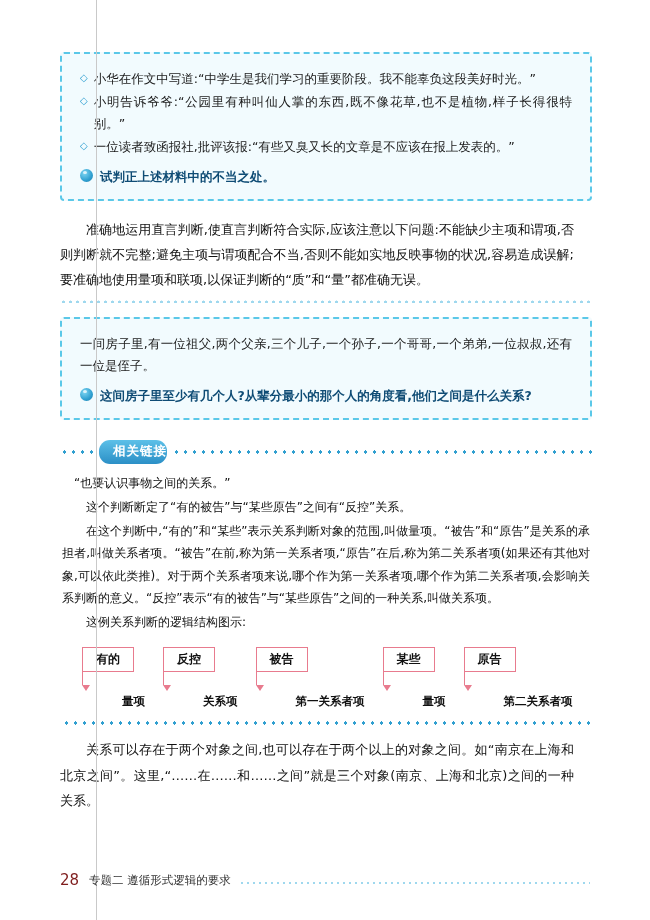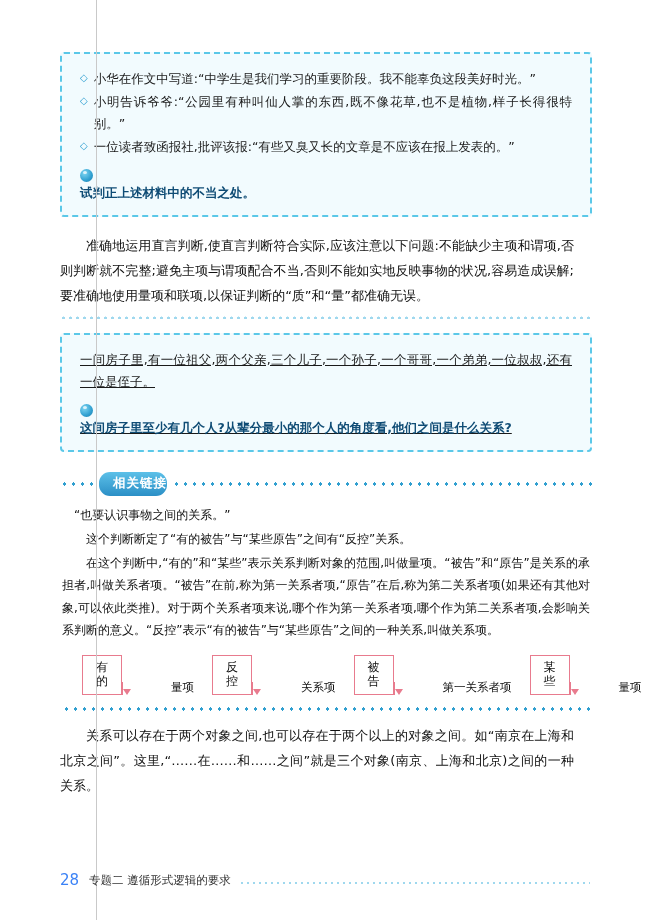--- a/index.html
+++ b/index.html
@@ -36,21 +36,20 @@
   
   .example-box {
     border: 2px dashed #5bc8e8;
     border-radius: 4px;
     background: #f2fbfe;
     padding: 14px 18px 12px 18px;
     margin-bottom: 16px;
   }
   .example-box.second {
     margin-top: 14px;
-    text-decoration: underline;
   }
   .ex-line {
     display: flex;
     align-items: flex-start;
     font-size: 12.5px;
     line-height: 1.75;
     color: #1a1a1a;
     margin-bottom: 1px;
   }
   .diamond {
@@ -65,21 +64,20 @@
     text-align: justify;
   }
   .task-line {
     display: flex;
     align-items: flex-start;
     margin-top: 8px;
     font-size: 12.5px;
     line-height: 1.7;
     font-weight: bold;
     color: #0f4c75;
-    flex-direction: column;
   }
   .task-bullet {
     flex: 0 0 auto;
     width: 13px;
     height: 13px;
     border-radius: 50%;
     background: radial-gradient(circle at 35% 32%, #7fd6f2 0%, #2f9fd0 60%, #1d7ca8 100%);
     margin-right: 7px;
     margin-top: 3px;
     position: relative;
@@ -182,21 +180,23 @@
   .diagram {
     margin: 14px 0 2px 0;
     padding-left: 20px;
   }
   .diagram-row {
     display: flex;
     gap: 18px;
   }
   .dgm-cell {
     display: flex;
-    align-items: flex-end;
+    flex-direction: column;
+    align-items: flex-start;
+    font-weight: bold;
   }
   .dgm-box {
     border: 1px solid #e87b8e;
     color: #111;
     font-size: 12px;
     padding: 4px 13px 5px 13px;
     background: #ffffff;
     line-height: 1.2;
   }
   .dgm-arrow {
@@ -224,21 +224,21 @@
   .footer {
     position: absolute;
     left: 60px;
     bottom: 32px;
     display: flex;
     align-items: flex-end;
     width: 530px;
   }
   .pg-num {
     font-size: 15px;
-    color: #3b82f6;
+    color: #7f1d1d;
     font-weight: normal;
     margin-right: 10px;
     line-height: 1;
   }
   .footer-title {
     font-size: 11.5px;
     color: #333;
     margin-right: 8px;
     line-height: 1.2;
   }
@@ -295,20 +295,21 @@
   <div class="link-head">
     <span class="link-lead-dots"></span>
     <span class="link-tag">相关链接</span>
     <span class="link-trail-dots"></span>
   </div>
 
   <div class="link-body">
     <p class="link-p noindent">“也要认识事物之间的关系。”</p>
     <p class="link-p">这个判断断定了“有的被告”与“某些原告”之间有“反控”关系。</p>
     <p class="link-p">在这个判断中,“有的”和“某些”表示关系判断对象的范围,叫做量项。“被告”和“原告”是关系的承担者,叫做关系者项。“被告”在前,称为第一关系者项,“原告”在后,称为第二关系者项(如果还有其他对象,可以依此类推)。对于两个关系者项来说,哪个作为第一关系者项,哪个作为第二关系者项,会影响关系判断的意义。“反控”表示“有的被告”与“某些原告”之间的一种关系,叫做关系项。</p>
+    <p class="link-p">这例关系判断的逻辑结构图示:</p>
 
     <div class="diagram">
       <div class="diagram-row">
         <div class="dgm-cell">
           <div class="dgm-box">有的</div>
           <div class="dgm-stem"></div>
           <div class="dgm-arrow"></div>
           <div class="dgm-label">量项</div>
         </div>
         <div class="dgm-cell">

